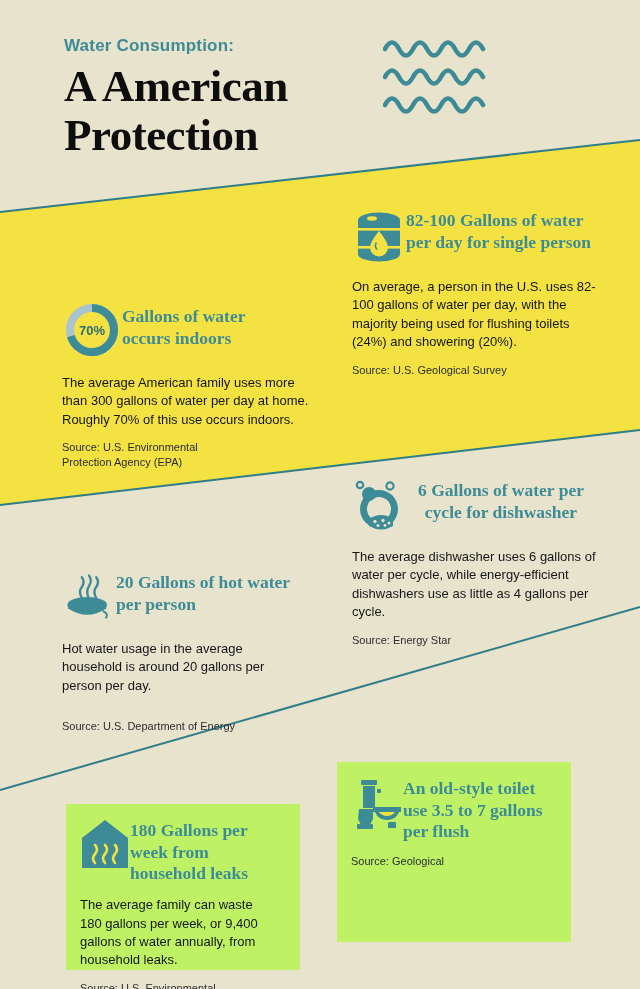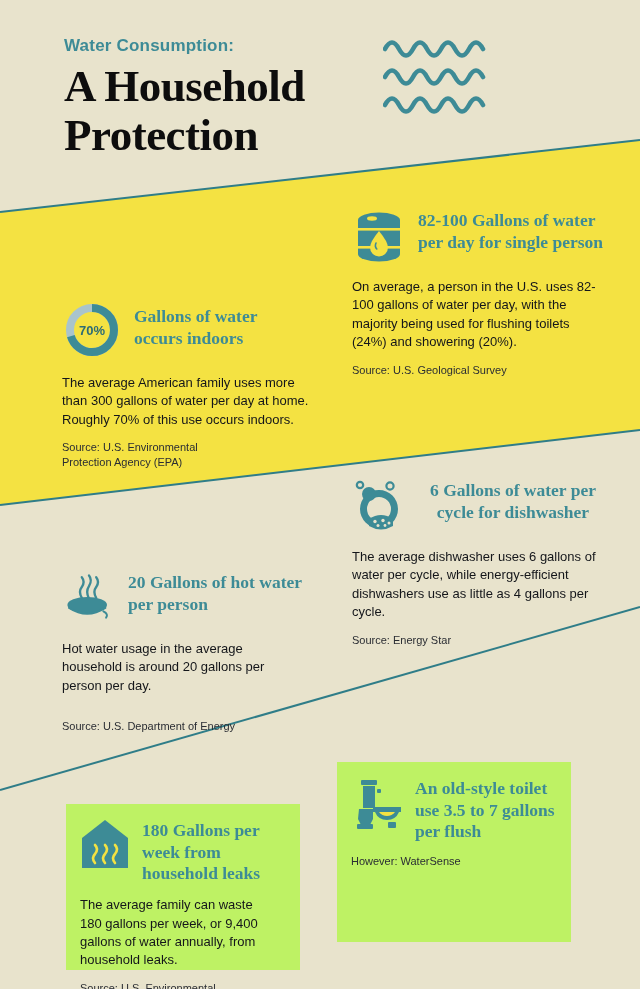--- a/index.html
+++ b/index.html
@@ -25,21 +25,21 @@
     font-family:"Liberation Serif", serif;
     font-weight:700;font-size:45px;line-height:1.08;
     margin:0;letter-spacing:-.5px;
   }
 
   
   .waves{position:absolute;left:383px;top:33px;width:110px;height:84px;}
 
   
   .fact{position:absolute;}
-  .fact-head{display:flex;align-items:flex-start;gap:12px;}
+  .fact-head{display:flex;align-items:flex-start;}
   .fact-icon{flex:0 0 auto;width:54px;height:58px;display:block;}
   .fact-title{
     color:#3d8b96;
     font-family:"Liberation Serif", serif;
     font-weight:700;font-size:17.5px;line-height:1.24;
     margin:2px 0 0 0;
   }
   .fact-body{
     color:#14161a;font-size:13px;line-height:1.42;margin:12px 12px 0 0;
     font-family:"Liberation Sans", sans-serif;
@@ -72,21 +72,21 @@
     <line x1="640" y1="140" x2="0" y2="212" stroke="#2f7d88" stroke-width="2"></line>
 
     <line x1="640" y1="430" x2="0" y2="505" stroke="#2f7d88" stroke-width="2"></line>
 
     <line x1="640" y1="607" x2="0" y2="790" stroke="#2f7d88" stroke-width="2"></line>
   </svg>
 
   <div class="header">
     <p class="eyebrow">Water Consumption:</p>
     <h1 class="bigtitle">
-      <span>A Household</span><br>
+      <span>A American</span><br>
       <span>Protection</span>
     </h1>
   </div>
 
   <svg class="waves" viewBox="0 0 110 84">
     <g fill="none" stroke="#3d8b96" stroke-width="4.6" stroke-linecap="round">
       <path d="M2 16 q7 -13 14 0 q7 13 14 0 q7 -13 14 0 q7 13 14 0 q7 -13 14 0 q7 13 14 0 q7 -13 14 0"></path>
       <path d="M2 44 q7 -13 14 0 q7 13 14 0 q7 -13 14 0 q7 13 14 0 q7 -13 14 0 q7 13 14 0 q7 -13 14 0"></path>
       <path d="M2 72 q7 -13 14 0 q7 13 14 0 q7 -13 14 0 q7 13 14 0 q7 -13 14 0 q7 13 14 0 q7 -13 14 0"></path>
     </g>
@@ -197,17 +197,17 @@
             <rect x="22" y="31" width="28" height="5"></rect>
             <path d="M24 36 a13 13 0 0 0 24 0 z"></path>
             <path d="M8 33 h14 v10 l-3 6 h-9 l-3 -6 z"></path>
             <rect x="6" y="48" width="16" height="5" rx="1"></rect>
             <rect x="37" y="46" width="8" height="6" rx="1"></rect>
           </g>
           <path d="M28 36 a10 10 0 0 0 16 0 z" fill="#f4e242"></path>
         </svg>
         <p class="fact-title" style="width:150px;margin-top:2px;">An old-style toilet use 3.5 to 7 gallons per flush</p>
       </div>
-      <p class="fact-source">However: WaterSense</p>
+      <p class="fact-source">Source: Geological</p>
     </div>
   </div>
 
 </div>
 
 </body></html>

